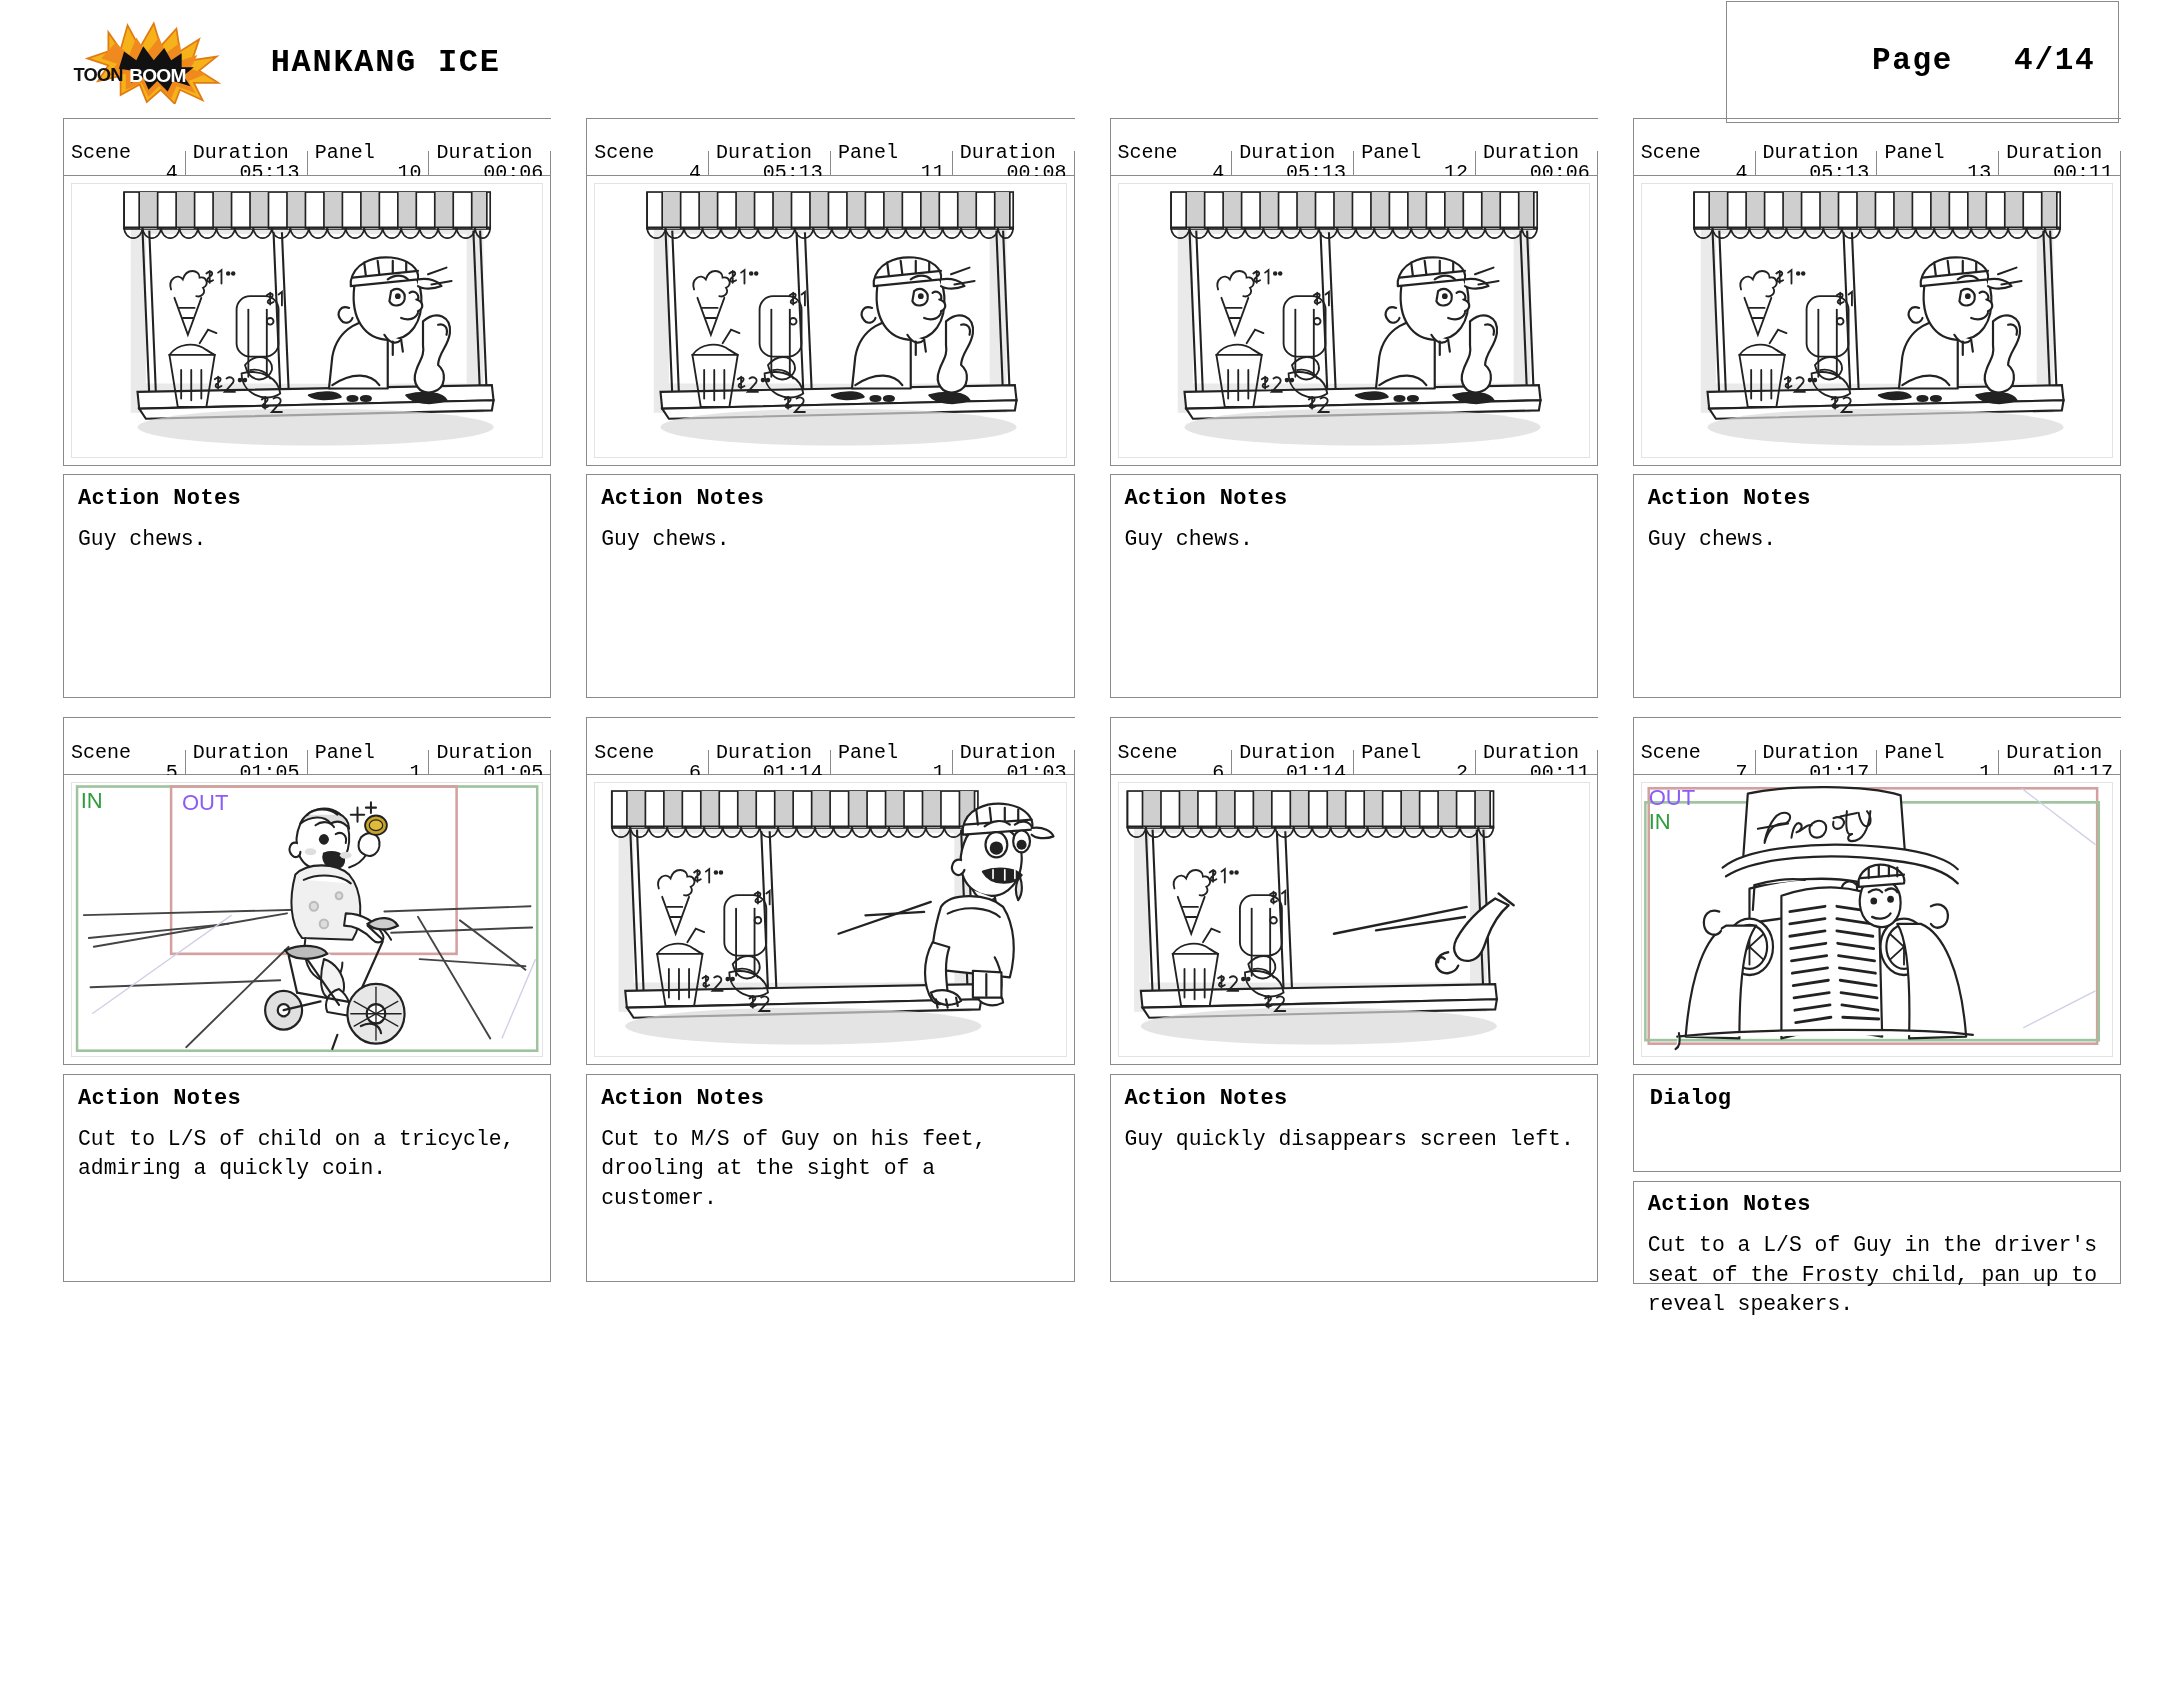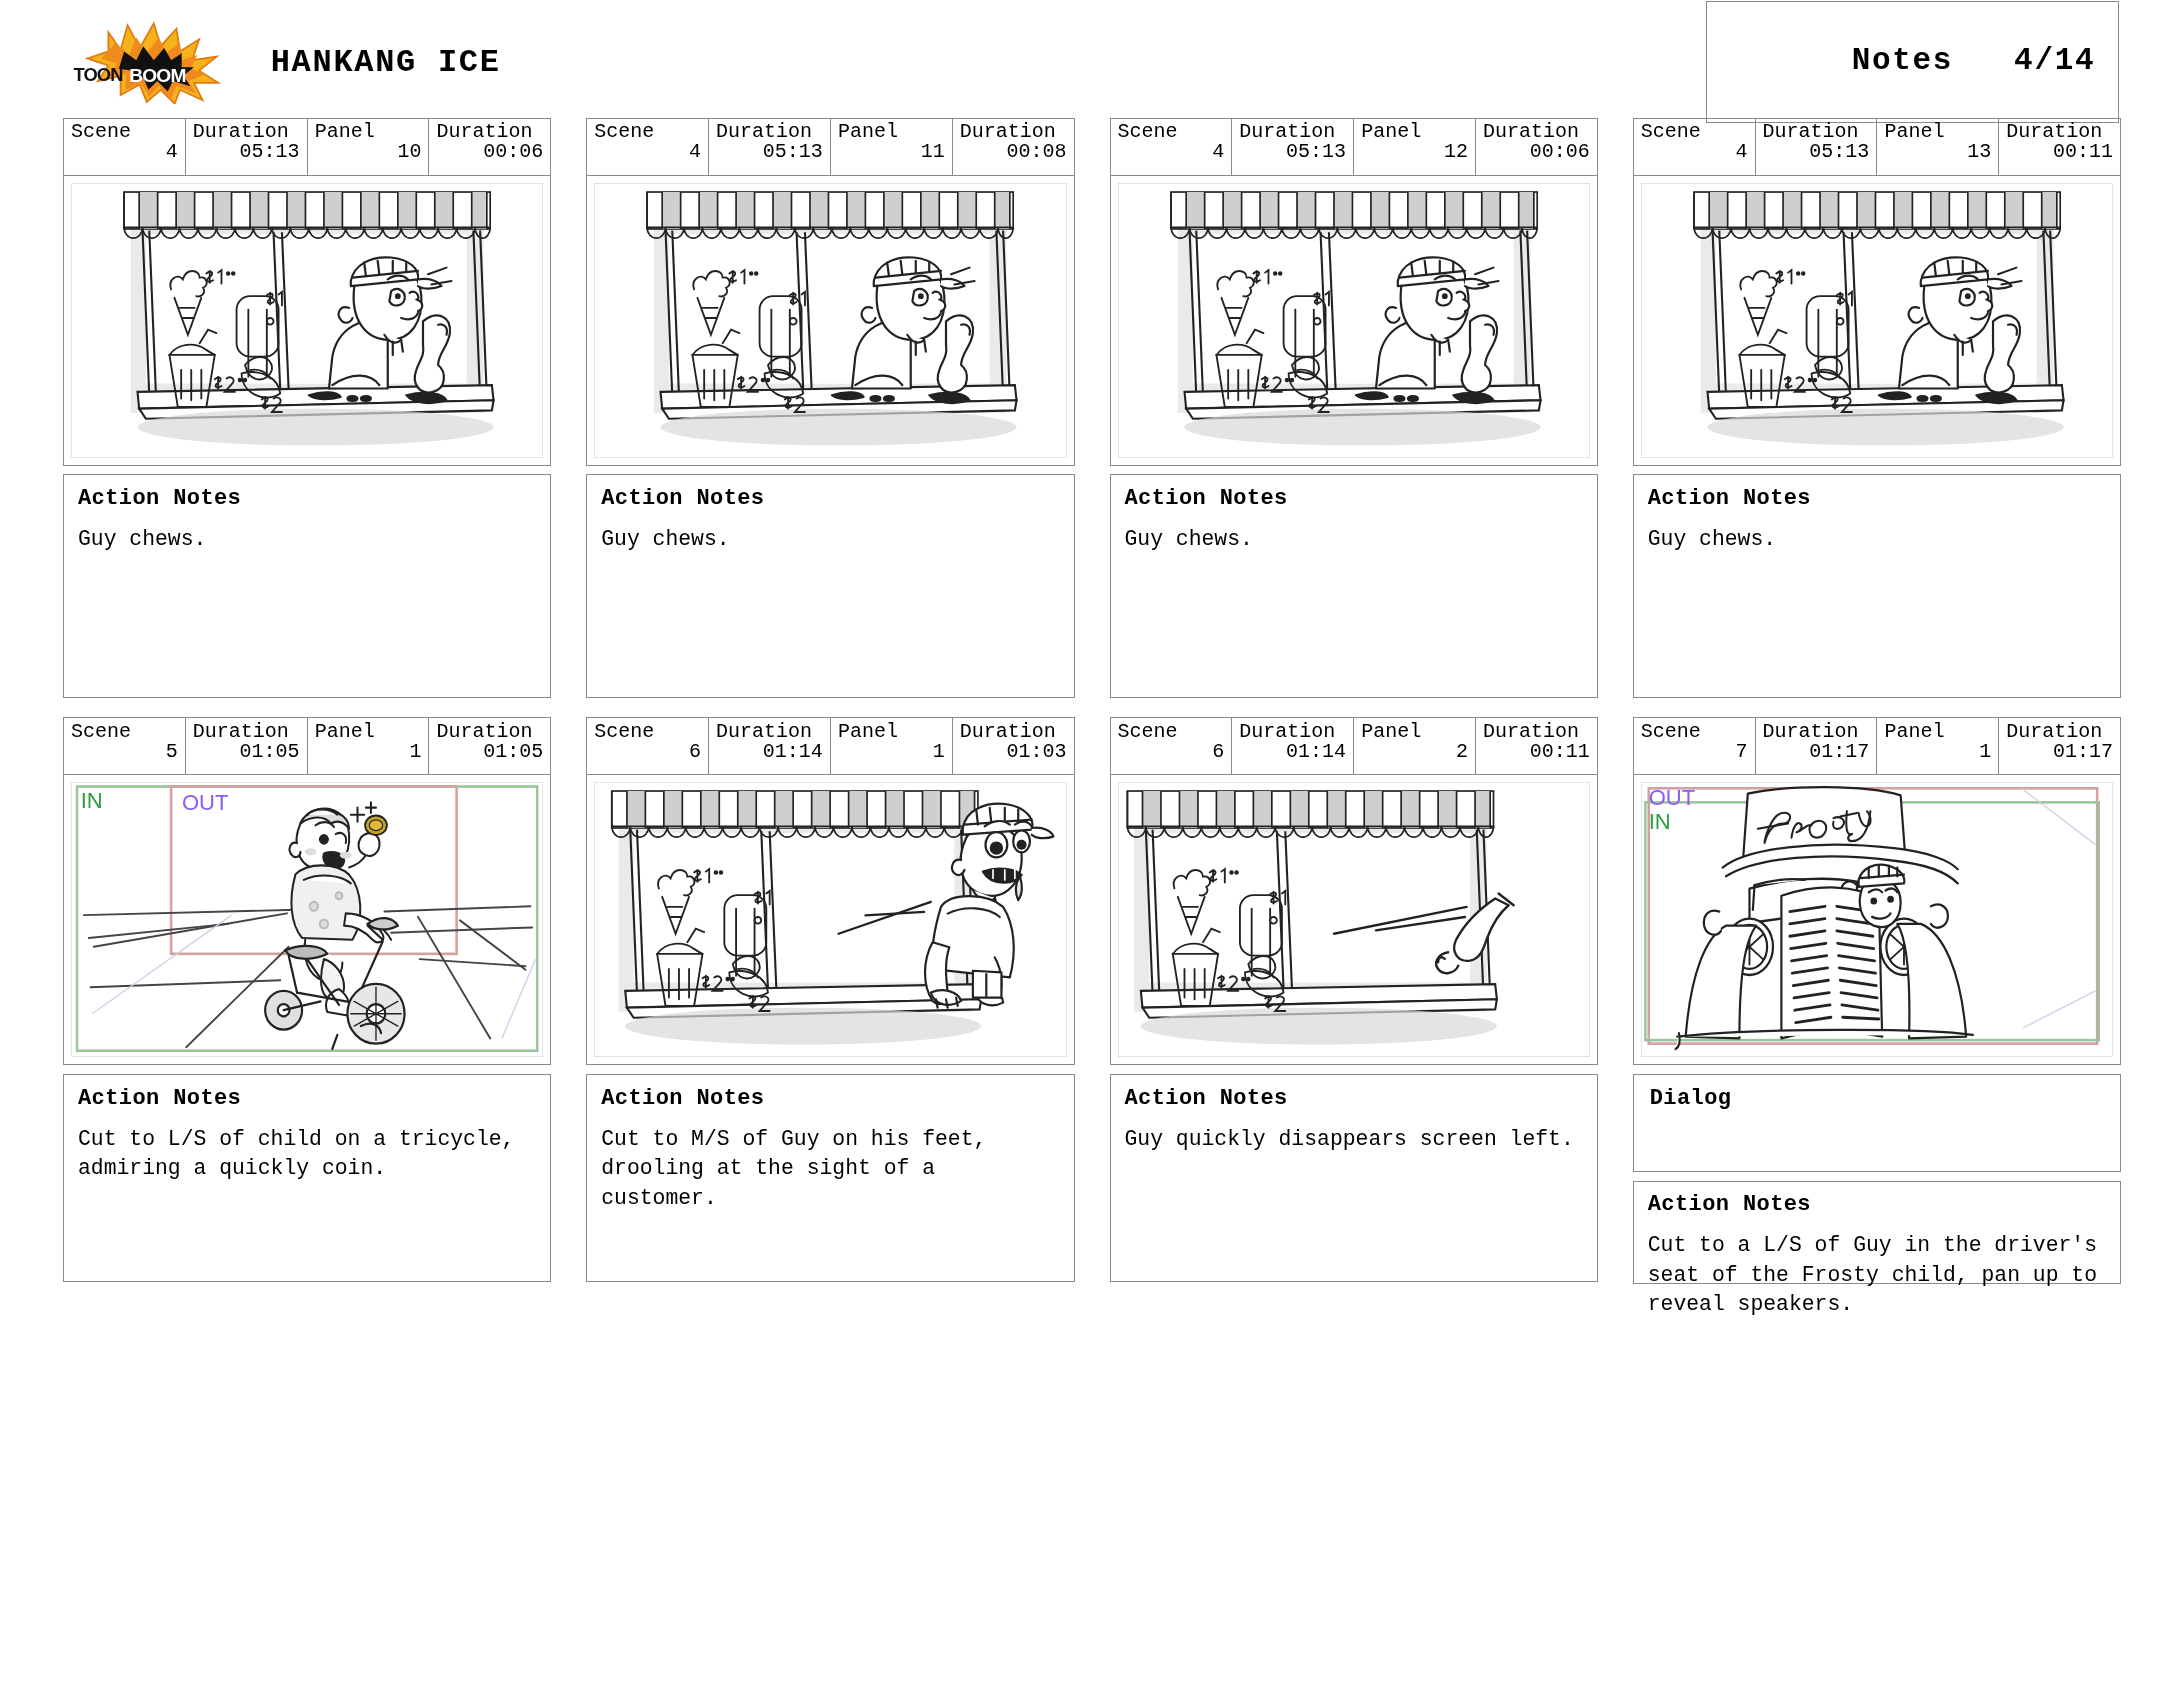--- a/index.html
+++ b/index.html
@@ -81,21 +81,22 @@
     box-sizing: border-box;
   }
   .info-cell {
     flex: 1 1 0;
     min-width: 0;
     border-right: 1.7px solid #8a8a8a;
     padding: 3.5px 7px 2.6px 7px;
     box-sizing: border-box;
     display: flex;
     flex-direction: column;
-    justify-content: flex-start;
+    justify-content: center;
+    margin-top: 32px;
   }
   .info-cell .lbl {
     font-size: 20px;
     line-height: 1;
     text-align: left;
     white-space: pre;
   }
   .info-cell .val {
     font-size: 20px;
     line-height: 1;
@@ -181,21 +182,21 @@
         <text x="12" y="70" font-family="Liberation Sans, sans-serif" font-size="21" font-weight="bold" fill="#111111" letter-spacing="-1">TOON</text>
         <text x="76" y="71" font-family="Liberation Sans, sans-serif" font-size="22" font-weight="bold" fill="#ffffff" letter-spacing="-1">BOOM</text>
       </svg>
     </div>
 
     <div class="show-title">HANKANG ICE</div>
 
     <div class="header-spacer"></div>
 
     <div class="page-box">
-      <span>Notes</span><span>&nbsp;&nbsp;&nbsp;</span><span>4/14</span>
+      <span>Page</span><span>&nbsp;&nbsp;&nbsp;</span><span>4/14</span>
     </div>
   </div>
 
   <div class="rows">
 
     <div class="row row1">
 
       <div class="cell">
         <div class="info-table">
           <div class="info-cell">

